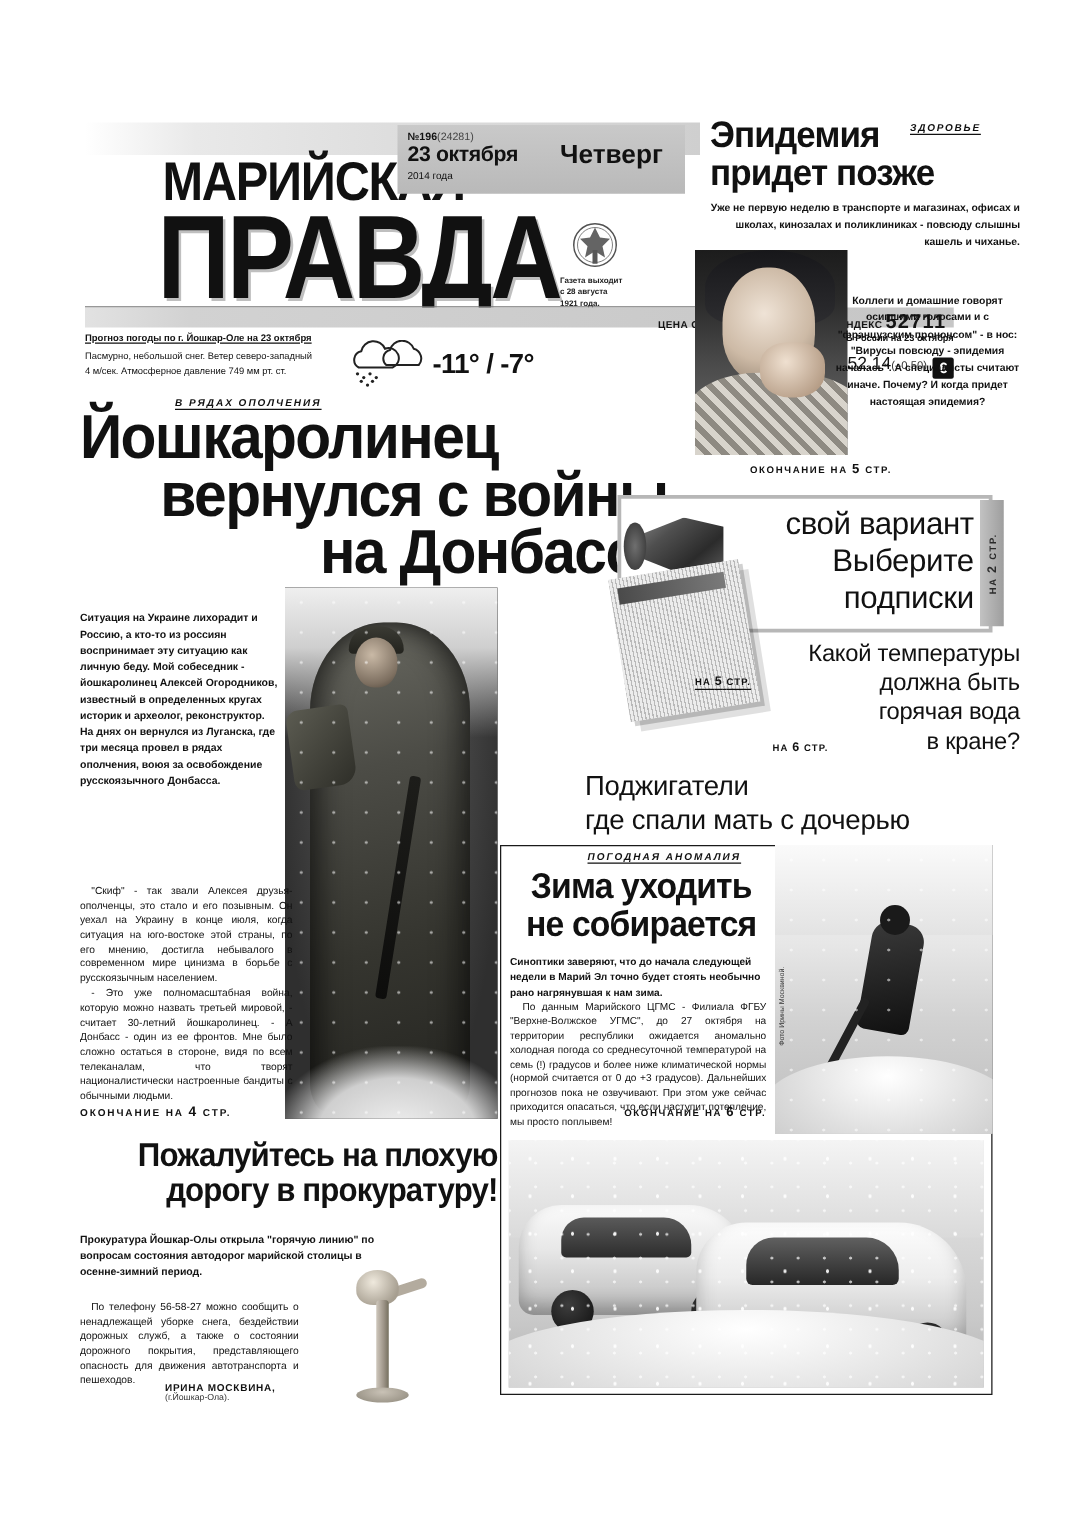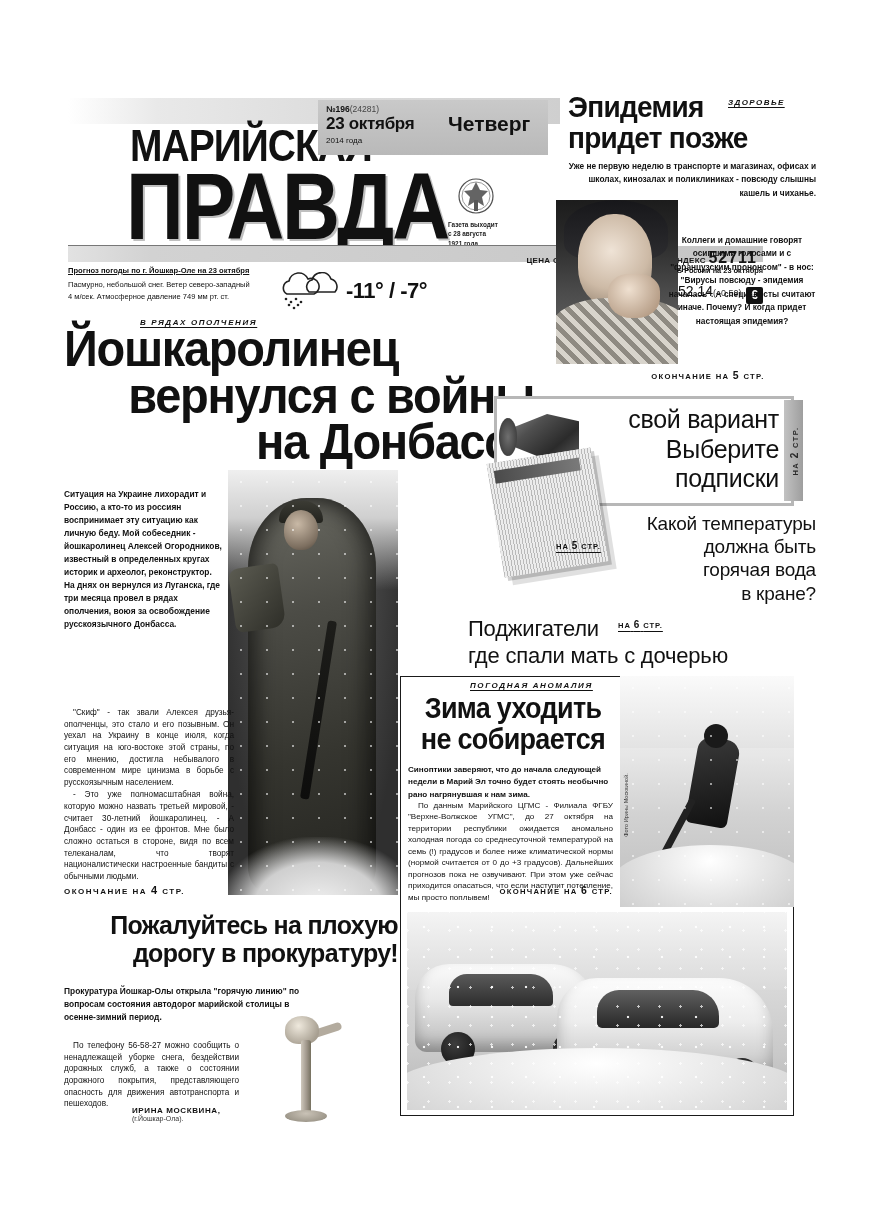--- a/index.html
+++ b/index.html
@@ -218,21 +218,21 @@
   }
   #epi-lead {
     left:568px; top:160px; width:248px;
     font-size:8.3px; font-weight:bold; line-height:1.6; text-align:right;
   }
   #epi-body {
     left:668px; top:202px; width:148px;
     font-size:8.3px; font-weight:bold; line-height:1.62; text-align:center;margin-top:32px;
   }
   #epi-cont {
-    left:600px; top:369px; width:216px; text-align:center;
+    left:600px; top:369px; width:216px; text-align:left;
     font-size:7.7px; font-weight:bold; letter-spacing:1.3px;
   }
   #epi-cont .num { font-size:10.5px; }
   #epi-photo {
     left:556px; top:200px; width:122px; height:164px;
     background:
       linear-gradient(180deg,#1c1c1c 0%,#2a2a2a 24%,#4a4a4a 55%,#6f6f6f 100%);
     overflow:hidden;
   }
   #epi-photo .face {
@@ -317,22 +317,22 @@
     left:556px; top:540px; font-size:7.6px; font-weight:bold; letter-spacing:.9px;
     text-decoration:underline; text-underline-offset:3px;
   }
   #ref5 .num { font-size:10px; }
   #promo-fire {
     left:468px; top:616px; width:348px;
     font-size:22px; line-height:1.22; letter-spacing:-.2px;
   }
   #promo-fire span { display:block; }
   #ref6 {
-    left:618px; top:619px; font-size:7.6px; font-weight:bold; letter-spacing:.9px;
-    text-decoration:underline; text-underline-offset:3px;
+    left:618px; top:593px; font-size:7.6px; font-weight:bold; letter-spacing:.9px;
+    text-underline-offset:3px;
   }
   #ref6 .num { font-size:10px; }
 
   
   #anom-box {
     left:400px; top:676px; width:394px; height:440px;
     border:1.5px solid #1a1a1a; background:#fff;
   }
   #anom-kicker {
     left:470px; top:681px; font-size:8px; font-weight:bold; font-style:italic;

